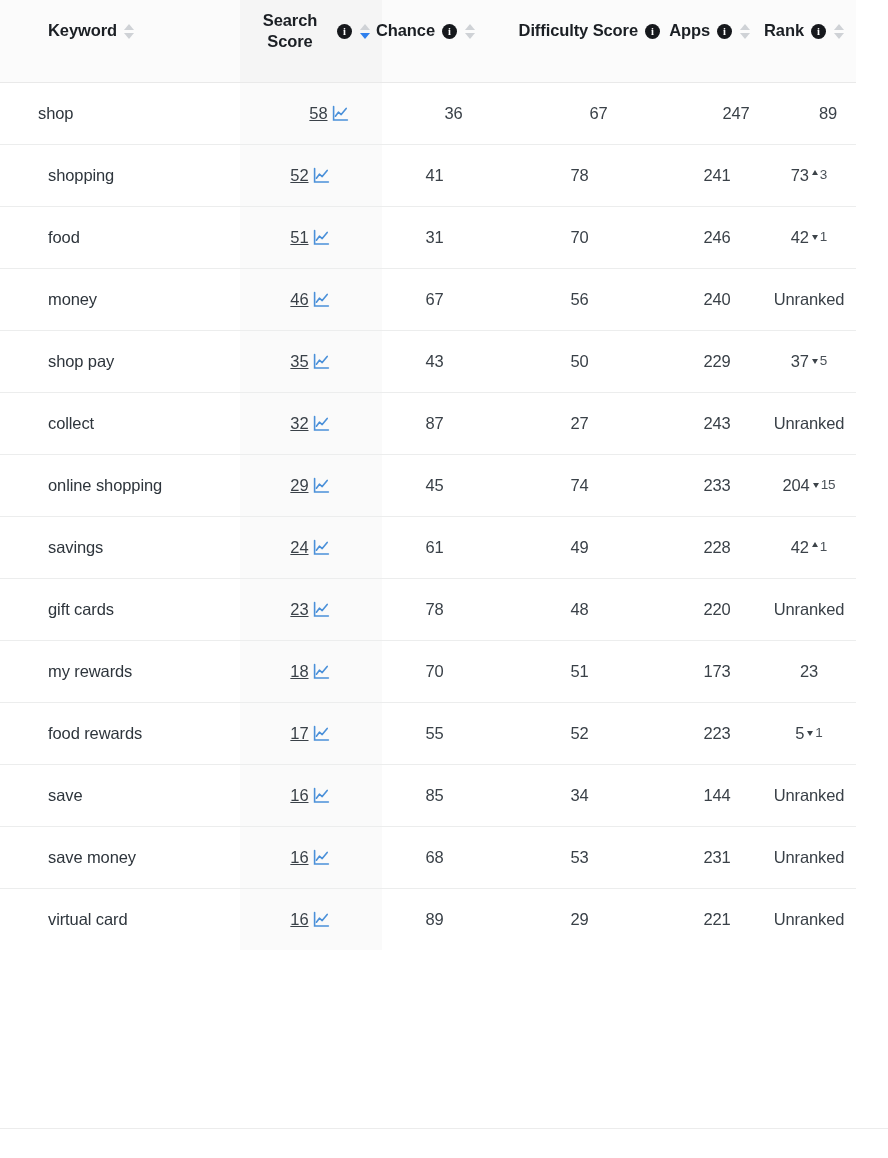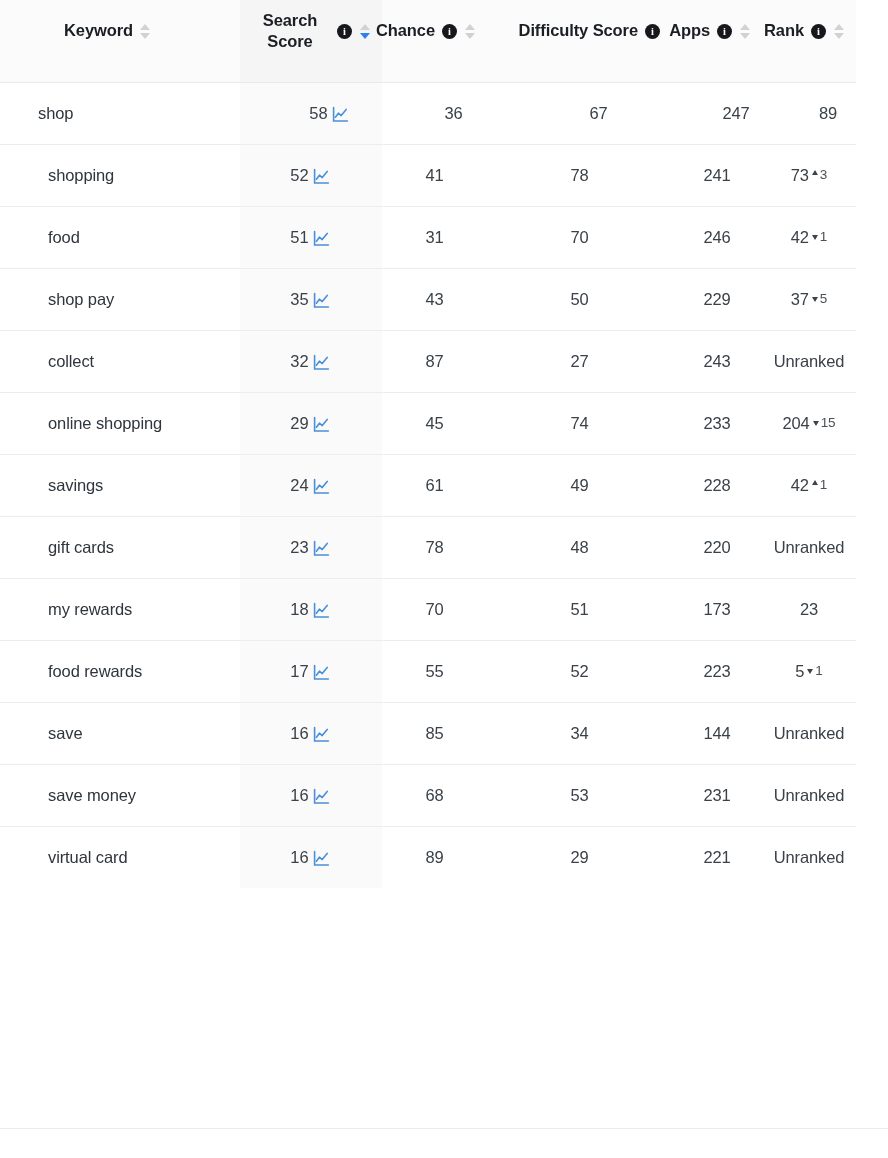--- a/index.html
+++ b/index.html
@@ -83,21 +83,21 @@
     height: 62px;
   }
   .hcell.left {
     justify-content: flex-start;
     padding-left: 48px;
   }
   .hcell .htext {
     line-height: 1.28;
     text-align: center;
   }
-  .hcell.left .htext { text-align: right; margin-left: 16px; }
+  .hcell.left .htext { text-align: right; }
 
   .info-icon {
     flex: 0 0 auto;
     width: 15px;
     height: 15px;
     border-radius: 50%;
     background: #16181c;
     color: #ffffff;
     font-size: 10.5px;
     font-weight: bold;
@@ -150,24 +150,24 @@
   tbody td.sorted-col { background: #fafafa; }
 
   td.kw-cell {
     text-align: left;
     padding-left: 48px;
     color: #2e353c;
   }
 
   .score-cell-inner {
     display: flex;
-    align-items: center;
     justify-content: center;
     gap: 4px;
     padding-right: 4px;
+    text-decoration: underline;
   }
   .score-val { min-width: 20px; text-align: right; }
 
   .spark-icon {
     display: inline-block;
     width: 17px;
     height: 17px;
     cursor: pointer;
     position: relative;
     top: 1px;
@@ -363,20 +363,38 @@
             <td><span>246</span></td>
             <td><span class="rank-inner">
                 <span class="rank-val">42</span>
                 <span class="rank-delta">
                   <i class="tri-down"></i>
                   <span>1</span>
                 </span>
               </span></td>
           </tr>
           <tr>
+            <td class="kw-cell"><span>money</span></td>
+            <td class="sorted-col">
+              <div class="score-cell-inner">
+                <span class="score-val">46</span>
+                <span class="spark-icon"><svg viewBox="0 0 17 17" width="17" height="17">
+                    <path d="M1.6 1.6 V15 H15.4" fill="none" stroke="#4a90d9" stroke-width="1.6" stroke-linecap="round"></path>
+                    <path d="M3.4 11.2 L6.4 7.2 L9.2 9.6 L14.2 3.4" fill="none" stroke="#4a90d9" stroke-width="1.6" stroke-linecap="round" stroke-linejoin="round"></path>
+                  </svg></span>
+              </div>
+            </td>
+            <td><span>67</span></td>
+            <td><span>56</span></td>
+            <td><span>240</span></td>
+            <td><span class="rank-inner">
+                <span class="rank-val unranked">Unranked</span>
+              </span></td>
+          </tr>
+          <tr>
             <td class="kw-cell"><span>shop pay</span></td>
             <td class="sorted-col">
               <div class="score-cell-inner">
                 <span class="score-val">35</span>
                 <span class="spark-icon"><svg viewBox="0 0 17 17" width="17" height="17">
                     <path d="M1.6 1.6 V15 H15.4" fill="none" stroke="#4a90d9" stroke-width="1.6" stroke-linecap="round"></path>
                     <path d="M3.4 11.2 L6.4 7.2 L9.2 9.6 L14.2 3.4" fill="none" stroke="#4a90d9" stroke-width="1.6" stroke-linecap="round" stroke-linejoin="round"></path>
                   </svg></span>
               </div>
             </td>

